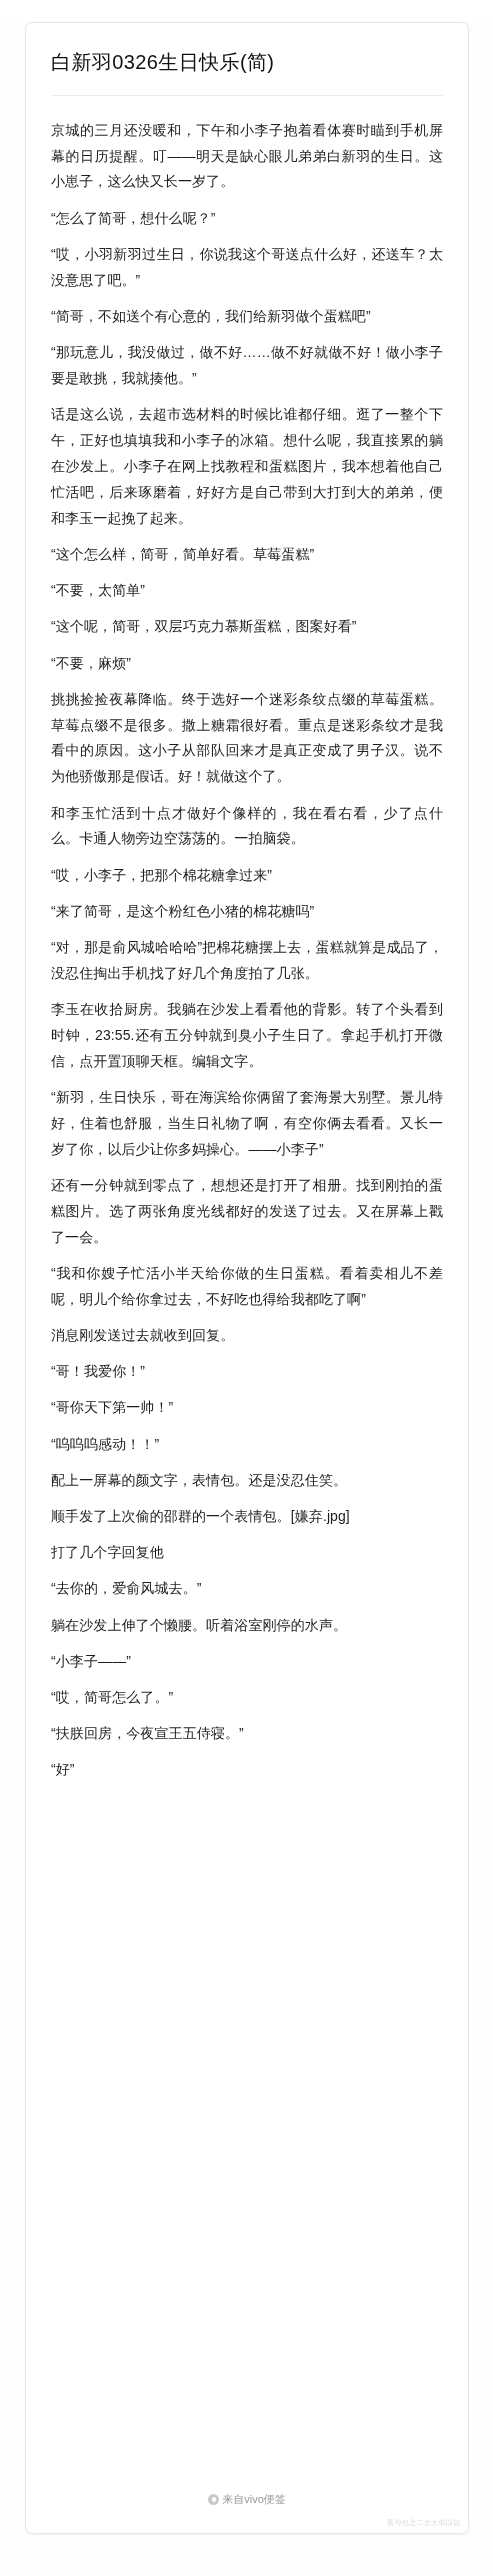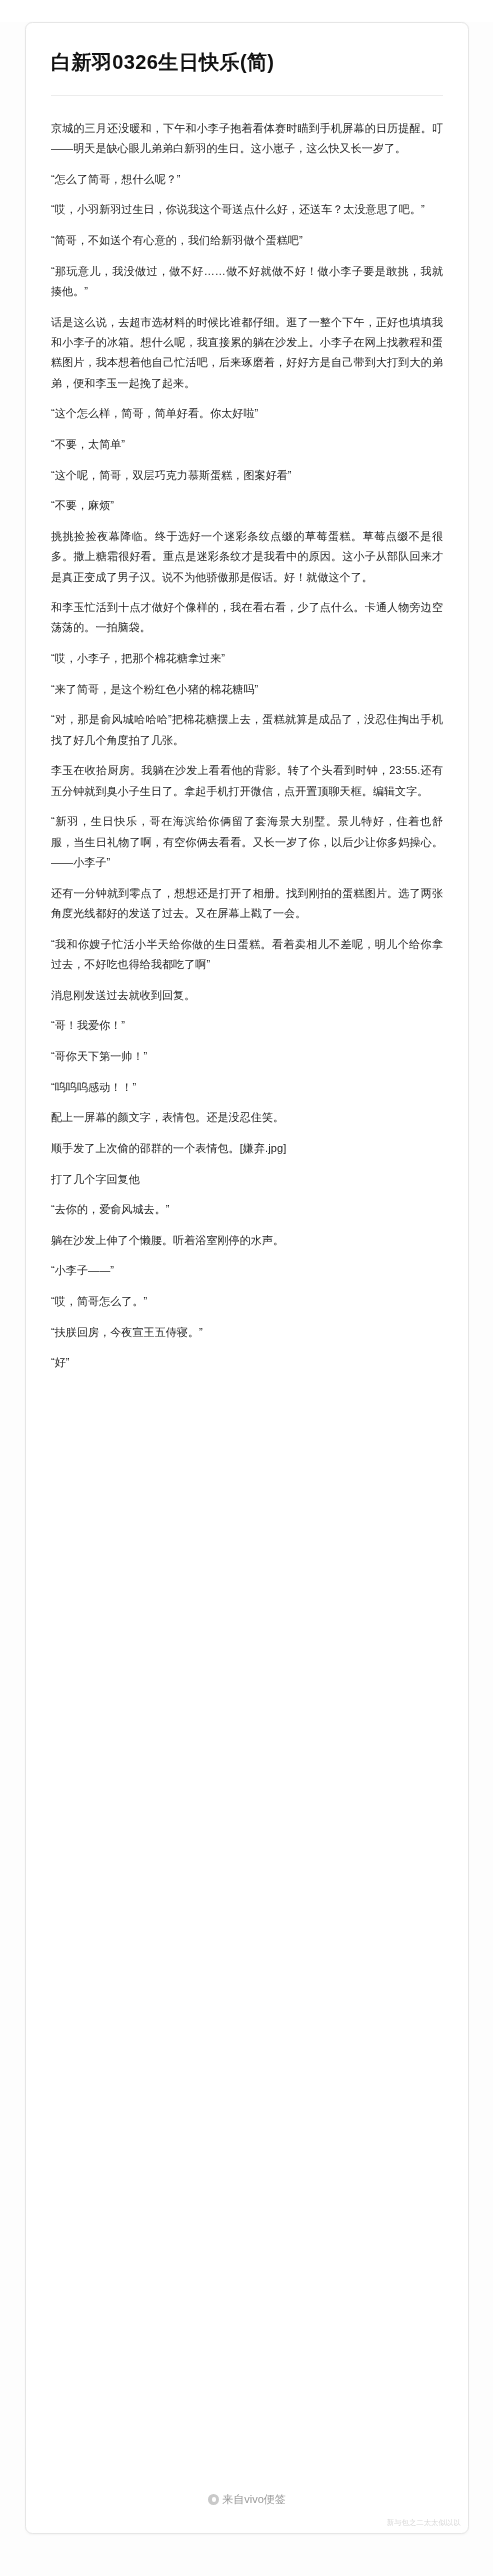--- a/index.html
+++ b/index.html
@@ -26,33 +26,33 @@
     border: 0.7px solid #e6e6e6;
     border-radius: 7.4px;
     box-sizing: border-box;
     padding: 22px 25px 33px 25px;
     box-shadow: 0 0.7px 2.2px rgba(0,0,0,0.04);
     min-height: 2512px;
     position: relative;
   }
   .title {
     font-size: 20px;
-    font-weight: bold;
+    font-weight: normal;
     color: #111111;
     letter-spacing: 0.4px;
     line-height: 1.4;
     margin: 3px 0 0 0;
   }
   .divider {
     height: 0.7px;
     background: #ececec;
     margin: 19px 0 22px 0;
   }
   .body-text p {
-    font-size: 11px;
+    font-size: 14px;
     line-height: 1.85;
     margin: 0 0 10.3px 0;
     color: #1d1d1d;
     text-align: justify;
     letter-spacing: 0.1px;
   }
   .footer {
     position: absolute;
     left: 0;
     right: 0;
@@ -105,21 +105,21 @@
 
     <div class="divider"></div>
 
     <div class="body-text">
       <p>京城的三月还没暖和，下午和小李子抱着看体赛时瞄到手机屏幕的日历提醒。叮——明天是缺心眼儿弟弟白新羽的生日。这小崽子，这么快又长一岁了。</p>
       <p>“怎么了简哥，想什么呢？”</p>
       <p>“哎，小羽新羽过生日，你说我这个哥送点什么好，还送车？太没意思了吧。”</p>
       <p>“简哥，不如送个有心意的，我们给新羽做个蛋糕吧”</p>
       <p>“那玩意儿，我没做过，做不好……做不好就做不好！做小李子要是敢挑，我就揍他。”</p>
       <p>话是这么说，去超市选材料的时候比谁都仔细。逛了一整个下午，正好也填填我和小李子的冰箱。想什么呢，我直接累的躺在沙发上。小李子在网上找教程和蛋糕图片，我本想着他自己忙活吧，后来琢磨着，好好方是自己带到大打到大的弟弟，便和李玉一起挽了起来。</p>
-      <p>“这个怎么样，简哥，简单好看。你太好啦”</p>
+      <p>“这个怎么样，简哥，简单好看。草莓蛋糕”</p>
       <p>“不要，太简单”</p>
       <p>“这个呢，简哥，双层巧克力慕斯蛋糕，图案好看”</p>
       <p>“不要，麻烦”</p>
       <p>挑挑捡捡夜幕降临。终于选好一个迷彩条纹点缀的草莓蛋糕。草莓点缀不是很多。撒上糖霜很好看。重点是迷彩条纹才是我看中的原因。这小子从部队回来才是真正变成了男子汉。说不为他骄傲那是假话。好！就做这个了。</p>
       <p>和李玉忙活到十点才做好个像样的，我在看右看，少了点什么。卡通人物旁边空荡荡的。一拍脑袋。</p>
       <p>“哎，小李子，把那个棉花糖拿过来”</p>
       <p>“来了简哥，是这个粉红色小猪的棉花糖吗”</p>
       <p>“对，那是俞风城哈哈哈”把棉花糖摆上去，蛋糕就算是成品了，没忍住掏出手机找了好几个角度拍了几张。</p>
       <p>李玉在收拾厨房。我躺在沙发上看看他的背影。转了个头看到时钟，23:55.还有五分钟就到臭小子生日了。拿起手机打开微信，点开置顶聊天框。编辑文字。</p>
       <p>“新羽，生日快乐，哥在海滨给你俩留了套海景大别墅。景儿特好，住着也舒服，当生日礼物了啊，有空你俩去看看。又长一岁了你，以后少让你多妈操心。——小李子”</p>

